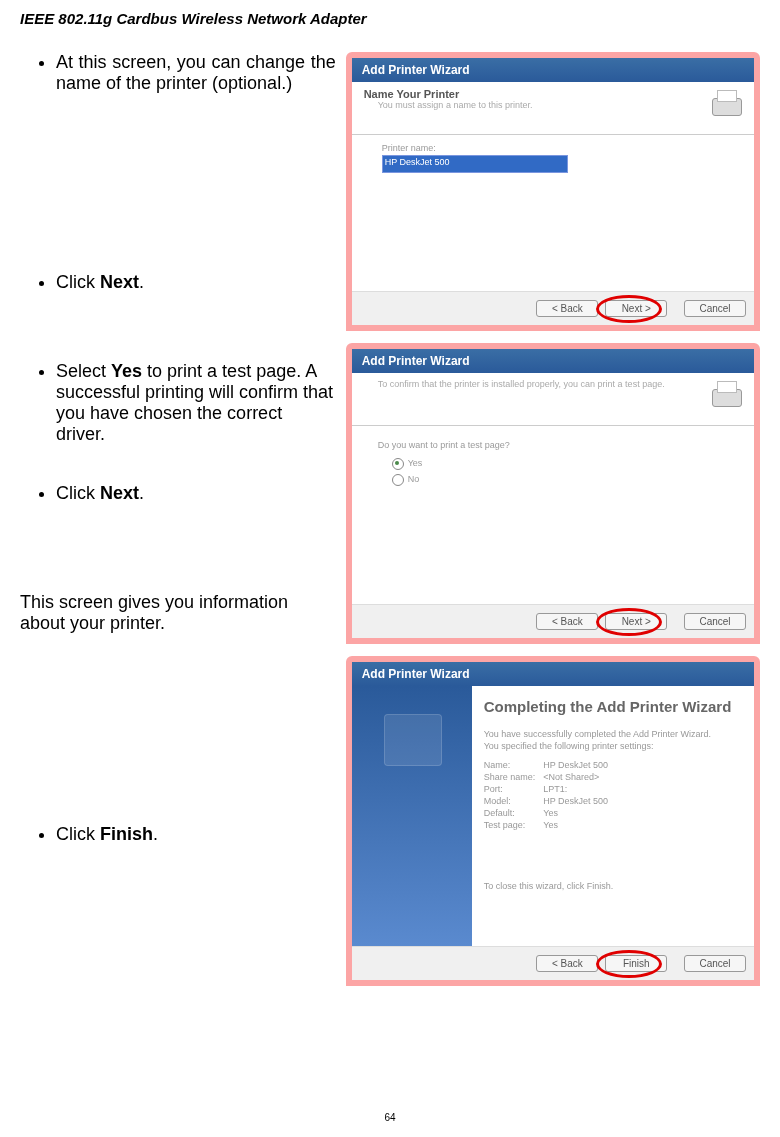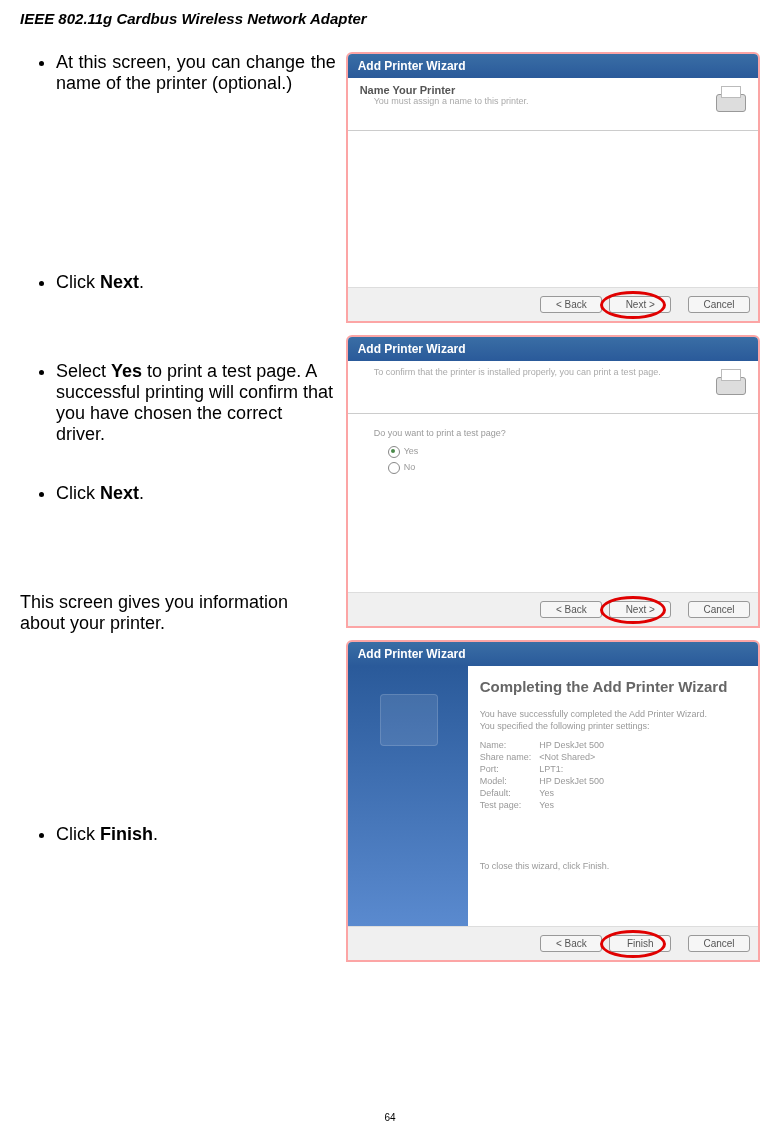--- a/index.html
+++ b/index.html
@@ -34,21 +34,21 @@
     padding-left: 36px;
   }
   li {
     margin-bottom: 8px;
   }
   .bold { font-weight: bold; }
   .justify { text-align: justify; }
   
   
   .dialog {
-    border: 2px solid #fca5a5;
+    border: 6px solid #fca5a5;
     border-radius: 6px 6px 0 0;
     background: #fff;
     margin-bottom: 12px;
     font-size: 10px;
     color: #888;
     position: relative;
     box-sizing: border-box;
     overflow: hidden;
   }
   .titlebar {
@@ -242,20 +242,24 @@
   <div class="right-col">
 
     <div class="dialog">
       <div class="titlebar">Add Printer Wizard</div>
       <div class="dialog-head">
         <div class="ht">Name Your Printer</div>
         <div class="hs">You must assign a name to this printer.</div>
         <div class="printer-icon"></div>
       </div>
       <div class="dialog-body">
+        <div style="margin-left:16px">
+          <div style="font-size:9px;margin-bottom:2px">Printer name:</div>
+          <div class="input-field">HP DeskJet 500</div>
+        </div>
         <div style="height:90px"></div>
       </div>
       <div class="dialog-footer">
         <span class="btn">&lt; Back</span>
         <span class="btn">Next &gt;</span>
         <span class="btn" style="margin-left:14px">Cancel</span>
         <div class="red-oval" style="right:92px;top:3px"></div>
       </div>
     </div>
 

